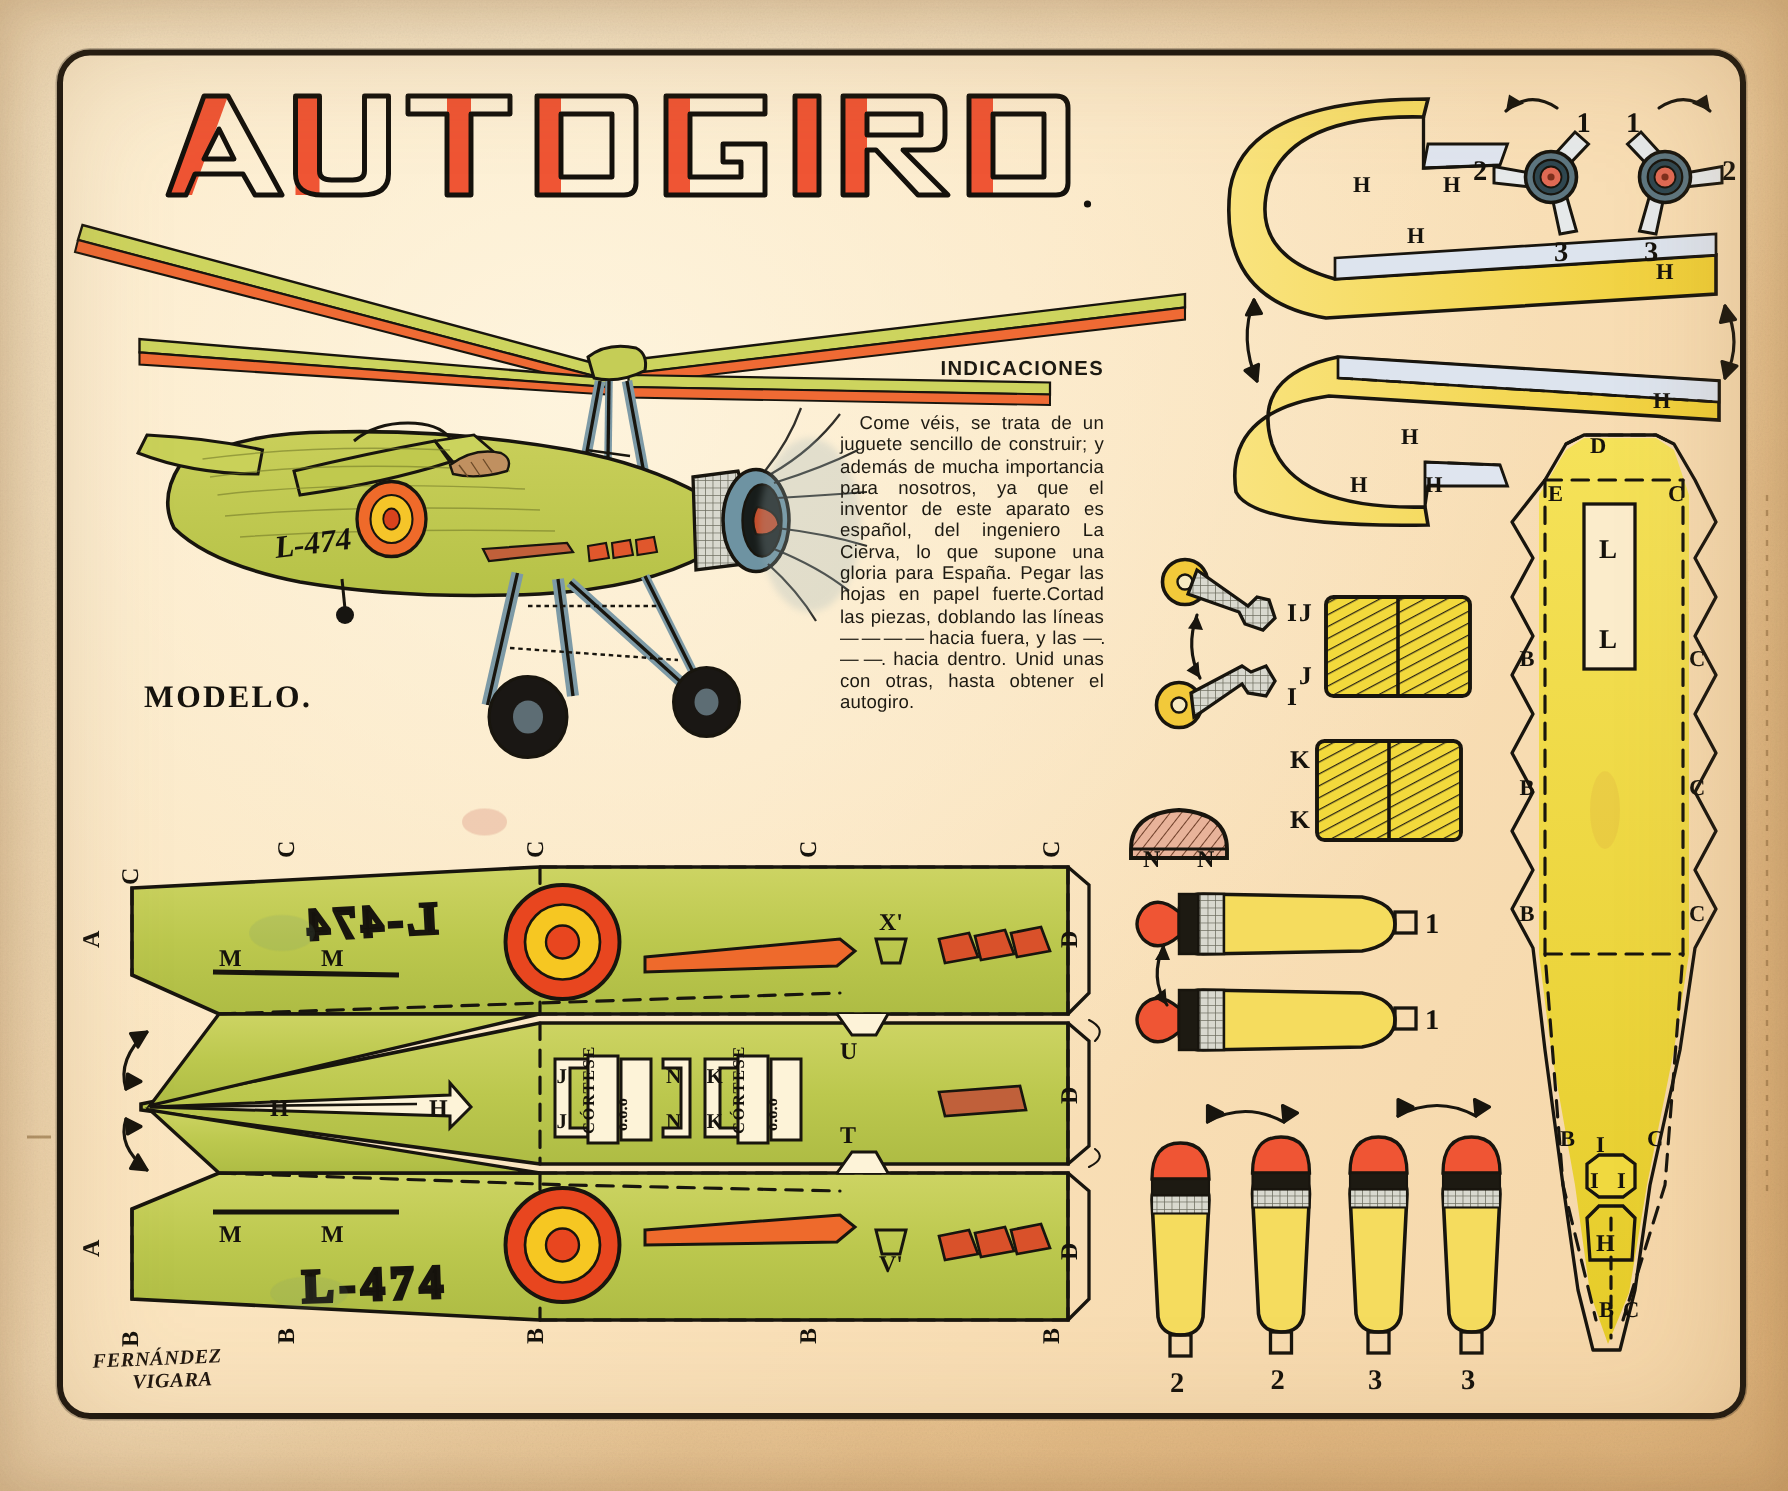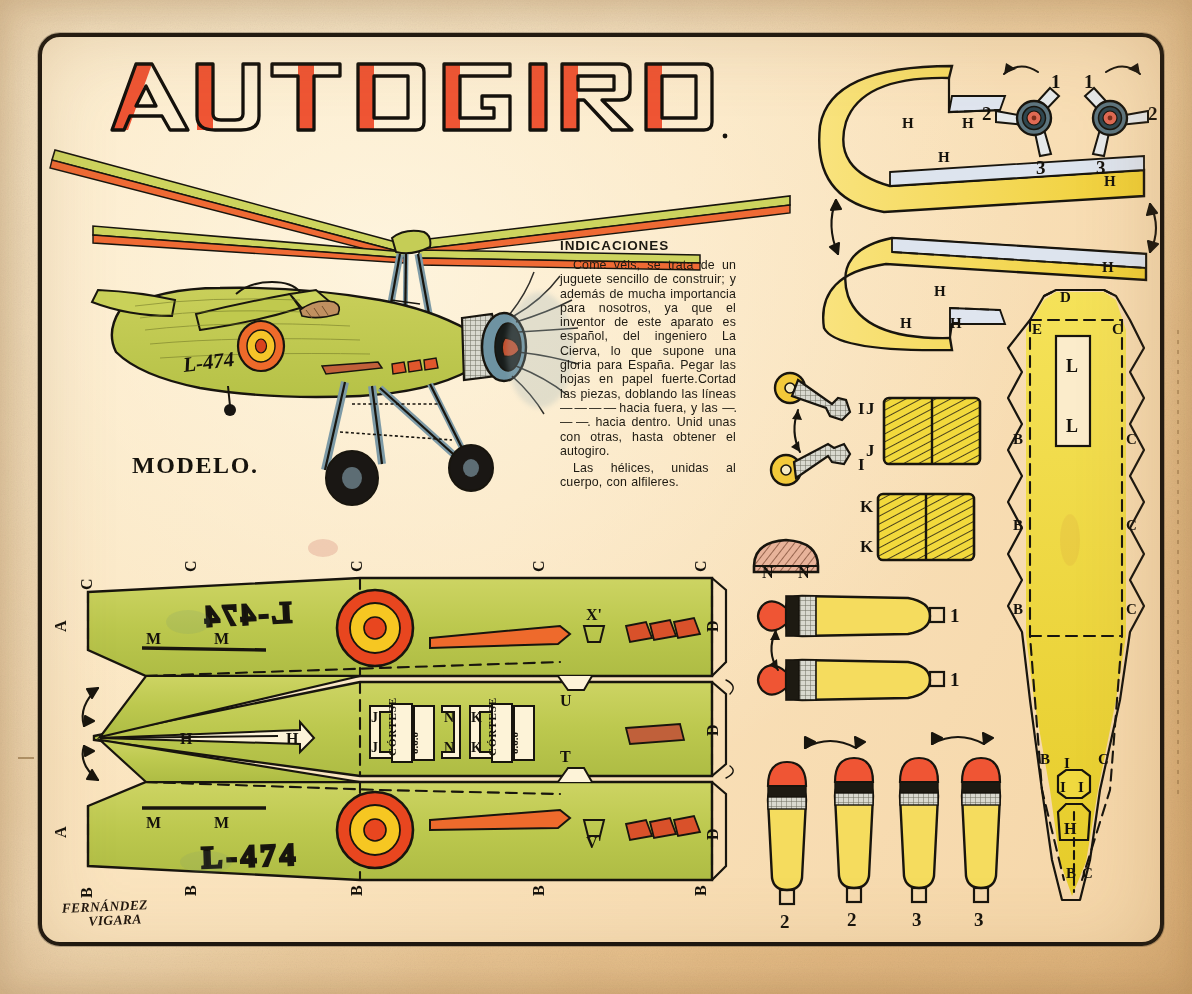--- a/index.html
+++ b/index.html
@@ -30,35 +30,35 @@
     box-shadow:0 0 0 1px rgba(0,0,0,.25);
   }
   .lyr{position:absolute;left:0;top:0;}
   svg{display:block;overflow:visible;}
   
   #indic{
     position:absolute;left:560px;top:238px;width:176px;
     color:#1d1a12;
   }
   #indic .hd{
-    text-align:left;font-size:13.5px;font-weight:700;letter-spacing:.9px;
-    margin-bottom:5px;
+    text-align:right;font-size:13.5px;font-weight:700;letter-spacing:.9px;
+    margin-bottom:22px;
   }
   #indic .bd{
     font-size:12.4px;line-height:14.3px;font-weight:400;
     text-align:justify;text-align-last:left;
     letter-spacing:.15px;word-spacing:.6px;
   }
   #indic .bd p{margin:0;text-indent:13px;}
   #indic .bd p+p{margin-top:3px;}
   .dashline{letter-spacing:-1px;}
   #modelo{
     position:absolute;left:96px;top:452px;
     font-family:"Liberation Serif", serif;
-    font-size:24px;font-weight:700;letter-spacing:1.6px;color:#16130d;margin-left:36px;
+    font-size:21px;font-weight:700;letter-spacing:1.6px;color:#16130d;
   }
   #signature{
     position:absolute;left:62px;top:897px;
     font-family:"Liberation Serif", serif;color:#23180f;
     transform:rotate(-2.4deg);
   }
   #signature .s1{font-size:13.5px;font-weight:700;letter-spacing:.4px;font-style:italic;}
   #signature .s2{font-size:13.5px;font-weight:700;letter-spacing:.4px;font-style:italic;margin-left:26px;display:block;margin-top:-2px;}
   .ink{fill:none;stroke:#18150e;stroke-width:2.1;stroke-linecap:round;stroke-linejoin:round;}
   .ink-t{fill:none;stroke:#18150e;stroke-width:1.4;stroke-linecap:round;stroke-linejoin:round;}
@@ -655,21 +655,20 @@
 <div id="indic">
   <div class="hd">INDICACIONES</div>
   <div class="bd">
     <p>
       <span>Come véis, se trata de un juguete sencillo de construir; y además de mucha importancia para nosotros, ya que el inventor de este aparato es español, del ingeniero La Cierva, lo que supone una gloria para España. Pegar las hojas en papel fuerte.Cortad las piezas, doblando las líneas</span>
       <span class="dashline">— — — —</span>
       <span>hacia fuera, y las</span>
       <span class="dashline">—.— —.</span>
       <span>hacia dentro. Unid unas con otras, hasta obtener el autogiro.</span>
     </p>
-    <p>Las hélices, unidas al cuerpo, con alfileres.</p>
   </div>
 </div>
 
 <div id="modelo">MODELO.</div>
 
 <div id="signature">
   <span class="s1">FERNÁNDEZ</span>
   <span class="s2">VIGARA</span>
 </div>
 

